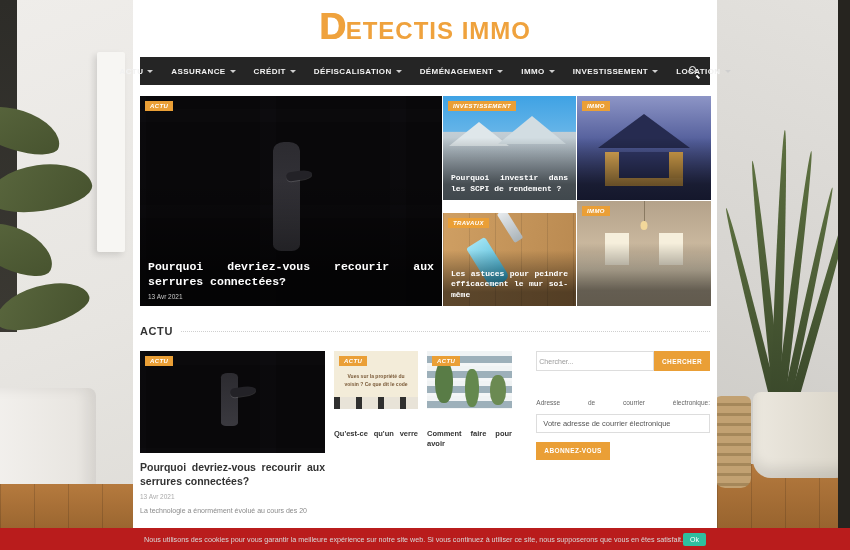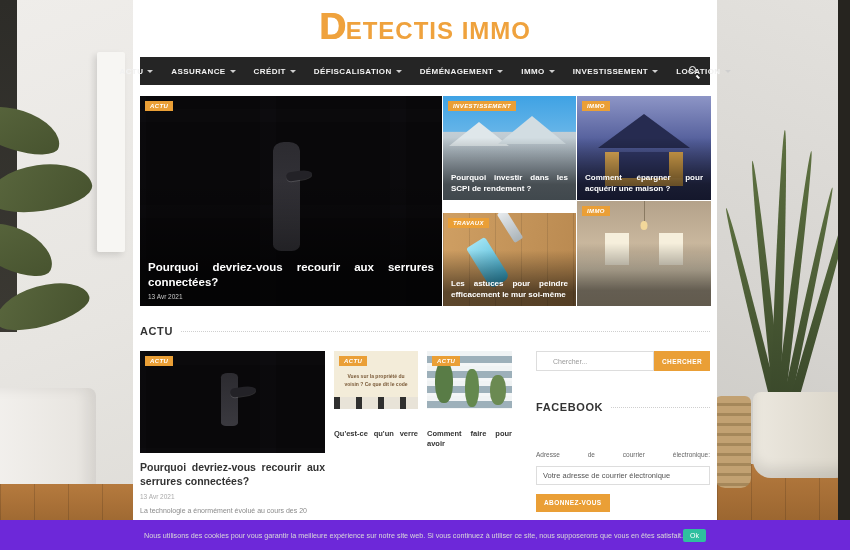--- a/index.html
+++ b/index.html
@@ -46,21 +46,21 @@
   .nav-search i { position:absolute; left:1px; top:1px; width:7px; height:7px; border:1.5px solid #fff; border-radius:50%; }
   .nav-search b { position:absolute; right:0; bottom:0; width:4px; height:1.5px; background:#fff; transform:rotate(45deg); }
 
   
   .hero { margin:11px 7px 0; display:grid; grid-template-columns:302px 133px 134px; grid-template-rows:104px 105px; gap:1px; }
   .tile { position:relative; overflow:hidden; display:block; cursor:pointer; }
   .tile-big { grid-row:1 / span 2; }
   .badge { position:absolute; left:5px; top:5px; z-index:4; background:#ea9f36; color:#fff; font-size:6px; font-style:italic; font-weight:bold; letter-spacing:.4px; padding:2px 5px; cursor:pointer; }
   .tile-grad { position:absolute; inset:0; z-index:2; background:linear-gradient(180deg,rgba(0,0,0,0) 40%,rgba(0,0,0,.55) 85%); }
   .tile-caption { position:absolute; left:0; right:0; bottom:0; z-index:3; padding:6px 8px; }
-  .tile-title { display:block; color:#fff; font-weight:bold; font-size:8px; line-height:1.3; text-align:justify; }
+  .tile-title { display:block; color:#fff; font-weight:bold; font-size:8px; line-height:1.3; text-align:justify;font-family:Liberation Mono, monospace; }
   .tile-big .tile-title { font-size:11.5px; line-height:1.25; }
   .tile-date { display:block; color:#c9c9c9; font-size:6.5px; margin-top:4px; }
 
   
   .scene-door { background:repeating-linear-gradient(0deg,#615f66 0 5px,#504e55 5px 88px,#615f66 88px 96px), repeating-linear-gradient(90deg,#656369 0 6px,#535157 6px 120px,#656369 120px 130px); background-blend-mode:multiply; background-color:#56545b; }
   .door-plate { position:absolute; left:44%; top:22%; width:9%; height:52%; background:linear-gradient(#2c2b30,#3a393f); border-radius:40% 40% 30% 30%/8% 8% 6% 6%; z-index:1; }
   .door-plate:after { content:""; position:absolute; left:50%; top:26%; width:26px; height:9px; background:#232227; border-radius:6px 60% 60% 6px; transform:rotate(-8deg); box-shadow:0 1px 0 rgba(255,255,255,.15); }
   .scene-scpi { background:linear-gradient(180deg,#3fa2e4 0%,#64b4e8 34%,#c3ced5 35%,#a9b7c1 72%,#8fa0ab 100%); }
   .scene-scpi:before { content:""; position:absolute; left:6px; top:26px; border-left:30px solid transparent; border-right:30px solid transparent; border-bottom:24px solid #dfe7ea; }
   .scene-scpi:after { content:""; position:absolute; right:10px; top:20px; border-left:34px solid transparent; border-right:34px solid transparent; border-bottom:28px solid #d2dde2; }
@@ -104,32 +104,32 @@
   .featured time { display:block; margin-top:5px; font-size:6.5px; color:#aaa; }
   .featured p { margin-top:6px; font-size:7px; color:#8a8a8a; line-height:1.5; text-align:justify; }
   .small-grid { display:grid; grid-template-columns:84px 85px; gap:12px 9px; }
   .card { cursor:pointer; }
   .card .thumb { height:58px; }
   .card h3 { margin-top:6px; font-size:7.5px; color:#333; line-height:1.35; text-align:justify; }
   .card h3.cut { text-align-last:justify;margin-top:20px; }
 
   
   .search-row { display:flex; height:20px; }
-  .search-row input { flex:1; min-width:0; border:1px solid #ddd; padding:0 16px; font-size:7px; color:#555; font-family:"Liberation Sans",sans-serif; }
+  .search-row input { flex:1; min-width:0; border:1px solid #ddd; padding:0 2px; font-size:7px; color:#555; font-family:"Liberation Sans",sans-serif; }
   .search-row input::placeholder { color:#9a9a9a; }
   .btn { border:0; background:#ea9f36; color:#fff; font-weight:bold; font-size:6.5px; letter-spacing:.4px; padding:0 8px; cursor:pointer; font-family:"Liberation Sans",sans-serif; }
   .side-head { display:flex; align-items:center; gap:8px; margin-top:30px; margin-bottom:10px; }
   .fb-space { height:28px; }
   .nl-label { font-size:6.5px; color:#666; text-align:justify; text-align-last:justify; margin-bottom:6px; }
   .nl-input { width:100%; height:19px; border:1px solid #ddd; padding:0 6px; font-size:7.5px; color:#444; font-family:"Liberation Sans",sans-serif; }
   .nl-input::placeholder { color:#555; }
   .nl-btn { display:inline-block; margin-top:9px; height:18px; line-height:18px; }
 
   
-  .cookie { position:fixed; left:0; right:0; bottom:0; height:30px; background:#6d28d9; z-index:50; display:flex; align-items:center; justify-content:center; gap:0; }
+  .cookie { position:fixed; left:0; right:0; bottom:0; height:22px; background:#b91c1c; z-index:50; display:flex; align-items:center; justify-content:center; gap:0; }
   .cookie span { color:#d9d9d9; font-size:7.2px; }
   .cookie button { border:0; background:#2fbf9f; color:#fff; font-size:7px; padding:3px 7px; border-radius:2px; cursor:pointer; font-family:"Liberation Sans",sans-serif; }
 </style>
 </head>
 <body>
 
 <div class="bg bg-left">
   <span class="dark-frame"></span>
   <span class="trim"></span>
   <span class="leaf lf1"></span>
@@ -213,23 +213,20 @@
     <a class="tile scene-scpi">
       <span class="badge">INVESTISSEMENT</span>
       <span class="tile-grad"></span>
       <span class="tile-caption">
         <b class="tile-title">Pourquoi investir dans les SCPI de rendement ?</b>
       </span>
     </a>
     <a class="tile scene-dusk">
       <span class="badge">IMMO</span>
       <span class="tile-grad"></span>
-      <span class="tile-caption">
-        <b class="tile-title">Comment épargner pour acquérir une maison ?</b>
-      </span>
     </a>
     <a class="tile scene-paint">
       <span class="badge">TRAVAUX</span>
       <span class="tile-grad"></span>
       <span class="tile-caption">
         <b class="tile-title">Les astuces pour peindre efficacement le mur soi-même</b>
       </span>
     </a>
     <a class="tile scene-room">
       <span class="badge">IMMO</span>
@@ -270,24 +267,20 @@
             </article>
           </div>
         </div>
       </div>
 
       <aside class="sidebar">
         <div class="search-row">
           <input type="text" placeholder="Chercher..." style="">
           <button class="btn">CHERCHER</button>
         </div>
-        <div class="side-head">
-          <h3>FACEBOOK</h3>
-          <span class="rule"></span>
-        </div>
         <div class="fb-space"></div>
         <div class="nl-label">Adresse de courrier électronique:</div>
         <input class="nl-input" type="text" placeholder="Votre adresse de courrier électronique" style="">
         <button class="btn nl-btn">ABONNEZ-VOUS</button>
       </aside>
     </div>
   </section>
 </div>
 
 <div class="cookie">

